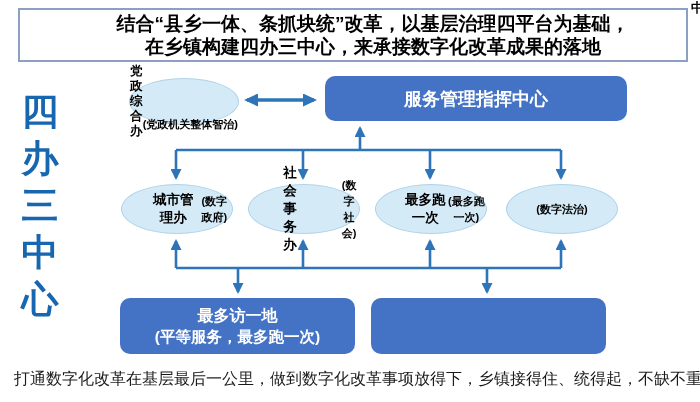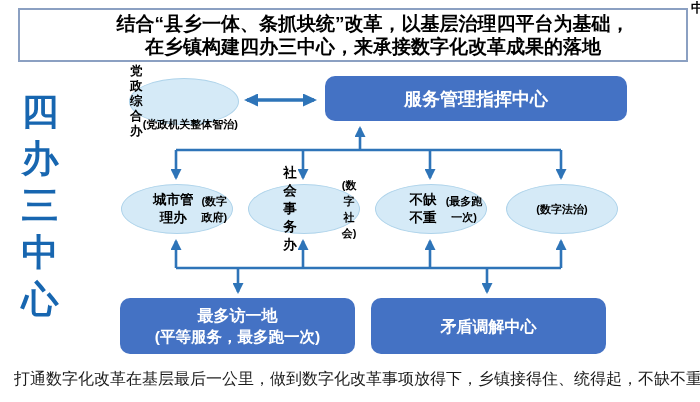--- a/index.html
+++ b/index.html
@@ -128,28 +128,27 @@
 
 <div class="abs ellipse office-ellipse" style="left:121px;">
   <div class="nm">城市管理办</div>
   <div class="sub">(数字政府)</div>
 </div>
 <div class="abs ellipse office-ellipse" style="left:248px;gap:36px;">
   <div class="nm">社会事务办</div>
   <div class="sub">(数字社会)</div>
 </div>
 <div class="abs ellipse office-ellipse" style="left:375px;">
-  <div class="nm">不缺不重</div>
+  <div class="nm">最多跑一次</div>
   <div class="sub">(最多跑一次)</div>
 </div>
 <div class="abs ellipse office-ellipse" style="left:506px;">
   <div class="sub">(数字法治)</div>
 </div>
 
 <div class="abs blue-box center-box" style="left:120px;">
   <div>最多访一地</div>
   <div class="sub">(平等服务，最多跑一次)</div>
 </div>
 <div class="abs blue-box center-box" style="left:371px;">
-  <div>矛盾调解中心</div>
 </div>
 
 <div class="abs footer-text">打通数字化改革在基层最后一公里，做到数字化改革事项放得下，乡镇接得住、统得起，不缺不重。</div>
 
 </body></html>

